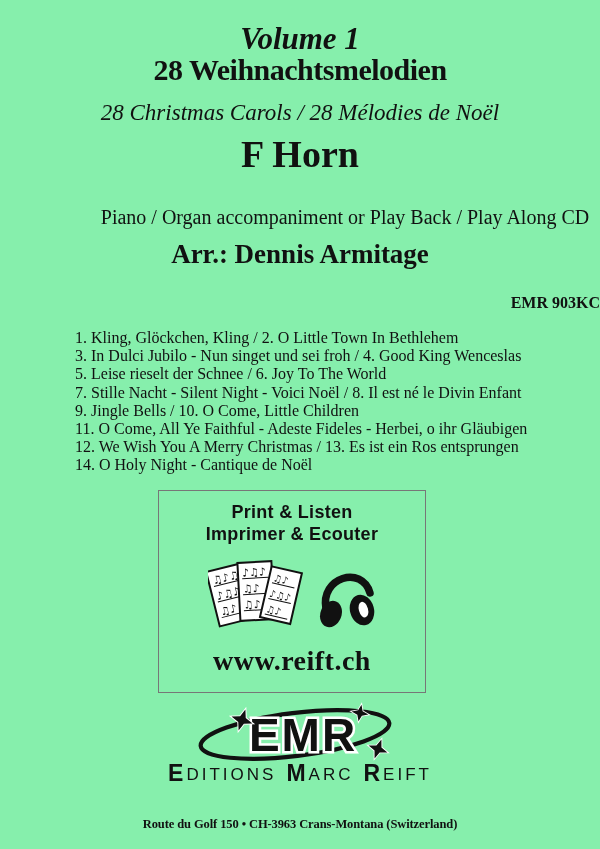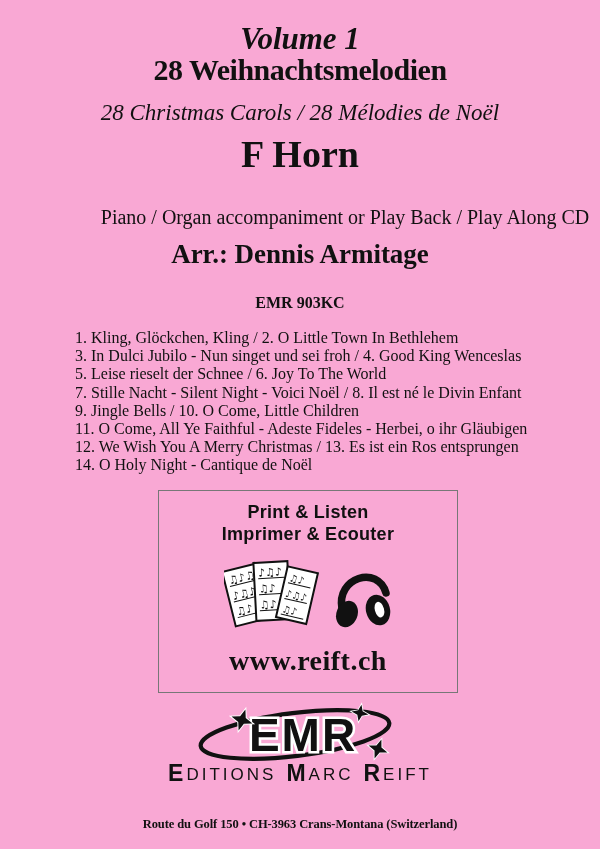--- a/index.html
+++ b/index.html
@@ -1,38 +1,38 @@
 <!DOCTYPE html>
 <html><head>
 <meta charset="utf-8">
 <style>
   html,body { margin:0; padding:0; background:#ffffff; }
   .page {
-    position:relative; width:600px; height:849px; background:#f9a8d4;
+    position:relative; width:600px; height:849px; background:#86efac;
     color:#111; font-family:"Liberation Serif", serif; overflow:hidden;
     margin:0 auto;
   }
   .abs { position:absolute; left:0; width:600px; text-align:center; line-height:1.08; }
 
   .volume      { top:22px;  font-size:31px; font-weight:bold; font-style:italic; }
   .title       { top:54px;  font-size:30px; font-weight:bold; letter-spacing:-0.5px; }
   .subtitle    { top:101px; font-size:23px; font-style:italic; }
   .instrument  { top:134px; font-size:38px; font-weight:bold; }
   .format      { top:172px; font-size:29px; font-weight:bold; }
   .accomp      { top:207px; font-size:20px;padding-left:45px; }
   .arranger    { top:240px; font-size:27px; font-weight:bold; }
-  .catalog     { top:294px; font-size:16px; font-weight:bold; }
+  .catalog     { top:294px; font-size:16px; font-weight:bold;text-align:right; }
 
   .tracklist {
     position:absolute; top:329px; left:75px; width:470px;
     font-size:16px; line-height:18.2px; text-align:left; white-space:nowrap;
   }
 
   .promo-box {
-    position:absolute; left:158px; top:490px; width:300px; height:203px;
+    position:absolute; left:158px; top:490px; width:268px; height:203px;
     border:1.5px solid #777; box-sizing:border-box; text-align:center;
   }
   .promo-lines { margin-top:10px; font-family:"Liberation Sans", sans-serif;
     font-weight:bold; font-size:18px; line-height:22px; letter-spacing:0.3px; }
   .promo-graphics { margin-top:12px; height:82px; display:flex;
     justify-content:center; align-items:center; gap:14px; }
   .promo-site { margin-top:6px; font-size:28px; font-weight:bold; letter-spacing:0.5px; }
 
   .emr-logo-svg { position:absolute; left:193px; top:700px; }
 

